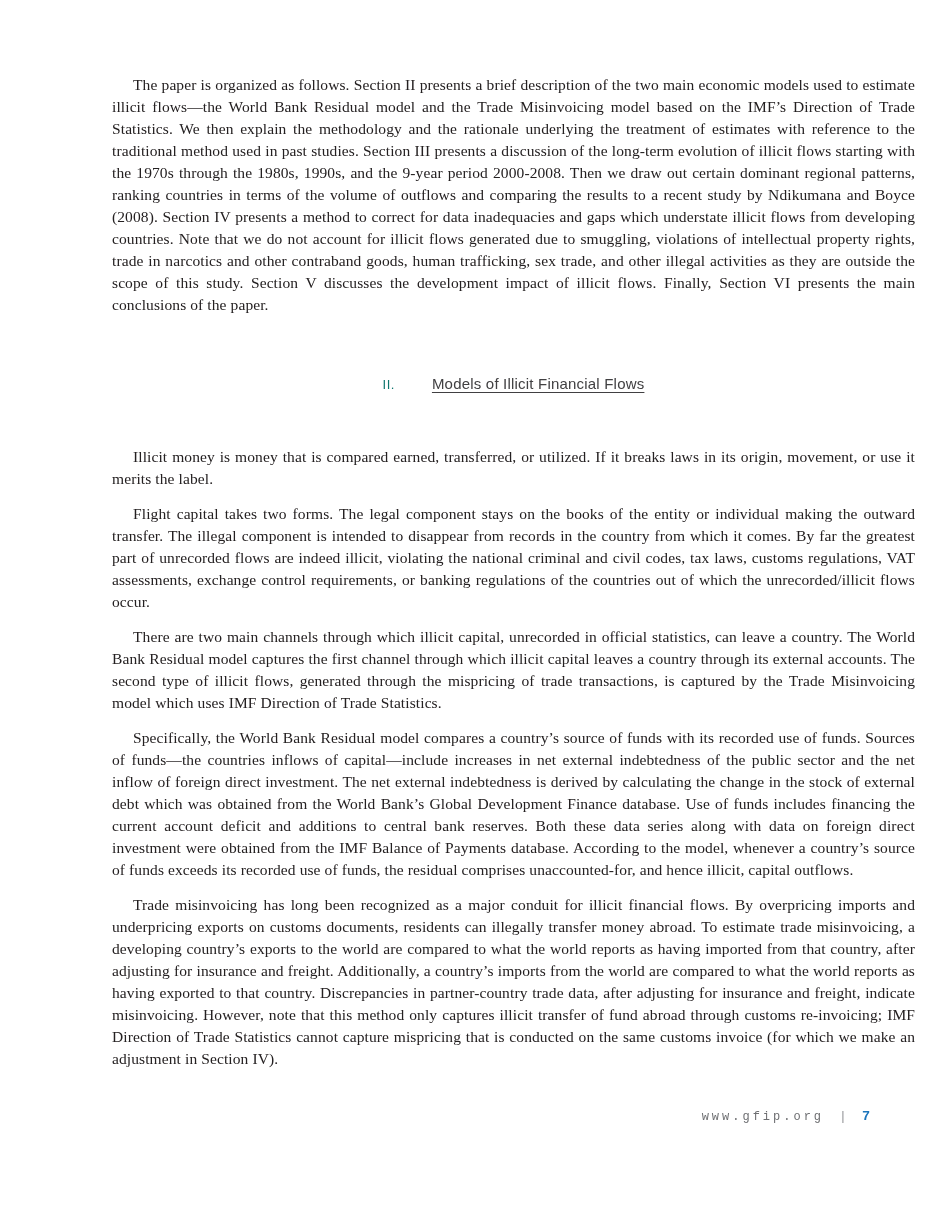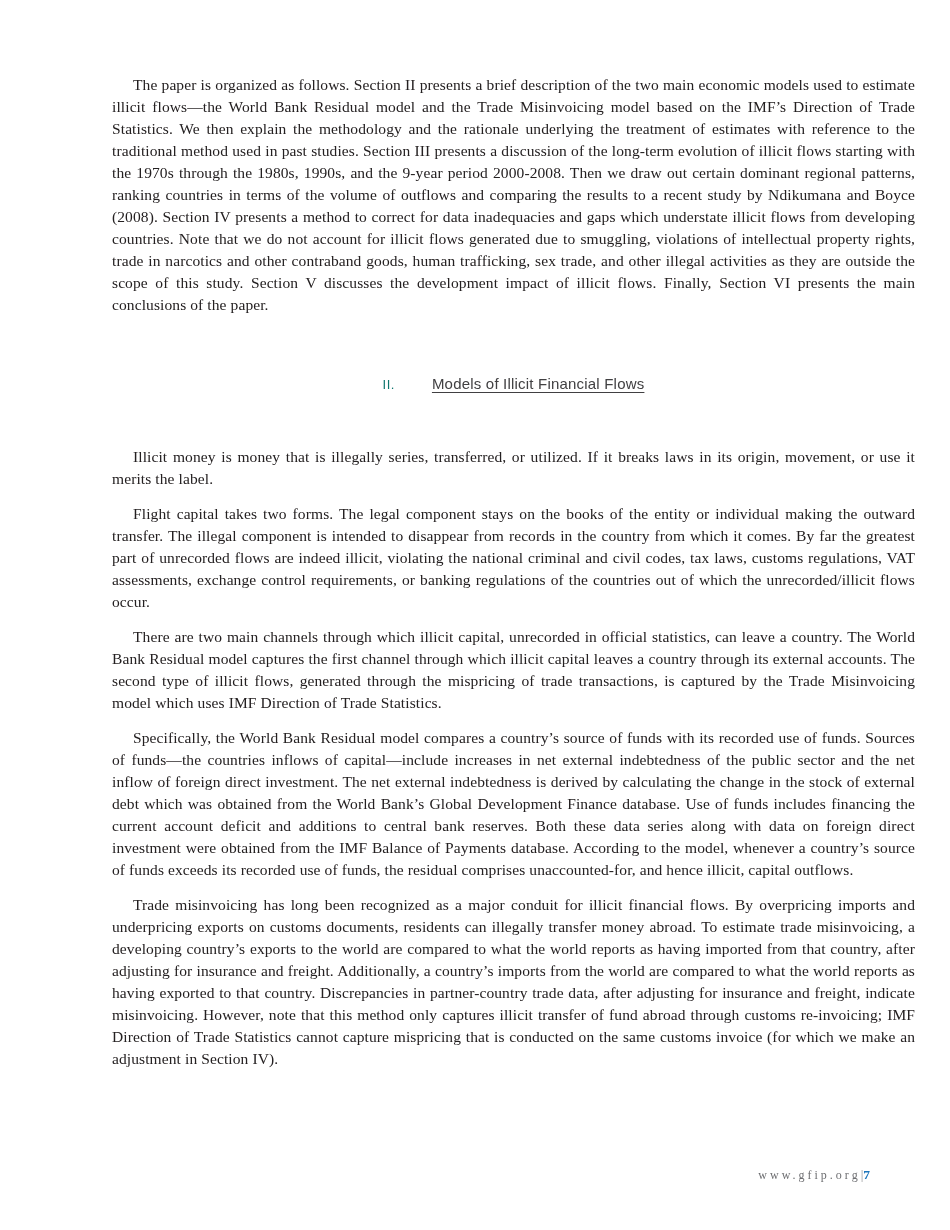--- a/index.html
+++ b/index.html
@@ -50,26 +50,26 @@
     font-size: 15px;
     color: #414042;
     text-decoration: underline;
     text-underline-offset: 3px;
     text-decoration-thickness: 1px;
     letter-spacing: 0.2px;
     margin-left: 19px;
   }
   .page-footer {
     position: absolute;
-    top: 1165px;
+    top: 1107px;
     right: 80px;
     display: flex;
     align-items: center;
-    gap: 0;
-    font-family: Liberation Serif, serif;
+    gap: 15px;
+    font-family: Liberation Mono, monospace;
     line-height: 20px;
   }
   .footer-url {
     font-size: 12px;
     color: #6d6e71;
     letter-spacing: 3px;
   }
   .footer-sep {
     font-size: 13px;
     color: #939598;
@@ -87,21 +87,21 @@
 <div class="page">
   <main class="content">
 
     <p class="body-para">The paper is organized as follows. Section II presents a brief description of the two main economic models used to estimate illicit flows—the World Bank Residual model and the Trade Misinvoicing model based on the IMF’s Direction of Trade Statistics. We then explain the methodology and the rationale underlying the treatment of estimates with reference to the traditional method used in past studies. Section III presents a discussion of the long-term evolution of illicit flows starting with the 1970s through the 1980s, 1990s, and the 9-year period 2000-2008. Then we draw out certain dominant regional patterns, ranking countries in terms of the volume of outflows and comparing the results to a recent study by Ndikumana and Boyce (2008). Section IV presents a method to correct for data inadequacies and gaps which understate illicit flows from developing countries. Note that we do not account for illicit flows generated due to smuggling, violations of intellectual property rights, trade in narcotics and other contraband goods, human trafficking, sex trade, and other illegal activities as they are outside the scope of this study. Section V discusses the development impact of illicit flows. Finally, Section VI presents the main conclusions of the paper.</p>
 
     <h2 class="section-heading">
       <span class="heading-number">II.</span>
       <span class="heading-title">Models of Illicit Financial Flows</span>
     </h2>
 
-    <p class="body-para">Illicit money is money that is illegally series, transferred, or utilized. If it breaks laws in its origin, movement, or use it merits the label.</p>
+    <p class="body-para">Illicit money is money that is compared earned, transferred, or utilized. If it breaks laws in its origin, movement, or use it merits the label.</p>
 
     <p class="body-para">Flight capital takes two forms. The legal component stays on the books of the entity or individual making the outward transfer. The illegal component is intended to disappear from records in the country from which it comes. By far the greatest part of unrecorded flows are indeed illicit, violating the national criminal and civil codes, tax laws, customs regulations, VAT assessments, exchange control requirements, or banking regulations of the countries out of which the unrecorded/illicit flows occur.</p>
 
     <p class="body-para">There are two main channels through which illicit capital, unrecorded in official statistics, can leave a country. The World Bank Residual model captures the first channel through which illicit capital leaves a country through its external accounts. The second type of illicit flows, generated through the mispricing of trade transactions, is captured by the Trade Misinvoicing model which uses IMF Direction of Trade Statistics.</p>
 
     <p class="body-para">Specifically, the World Bank Residual model compares a country’s source of funds with its recorded use of funds. Sources of funds—the countries inflows of capital—include increases in net external indebtedness of the public sector and the net inflow of foreign direct investment.  The net external indebtedness is derived by calculating the change in the stock of external debt which was obtained from the World Bank’s Global Development Finance database.  Use of funds includes financing the current account deficit and additions to central bank reserves. Both these data series along with data on foreign direct investment were obtained from the IMF Balance of Payments database.  According to the model, whenever a country’s source of funds exceeds its recorded use of funds, the residual comprises unaccounted-for, and hence illicit, capital outflows.</p>
 
     <p class="body-para">Trade misinvoicing has long been recognized as a major conduit for illicit financial flows.  By overpricing imports and underpricing exports on customs documents, residents can illegally transfer money abroad.  To estimate trade misinvoicing, a developing country’s exports to the world are compared to what the world reports as having imported from that country, after adjusting for insurance and freight.  Additionally, a country’s imports from the world are compared to what the world reports as having exported to that country.  Discrepancies in partner-country trade data, after adjusting for insurance and freight, indicate misinvoicing. However, note that this method only captures illicit transfer of fund abroad through customs re-invoicing; IMF Direction of Trade Statistics cannot capture mispricing that is conducted on the same customs invoice (for which we make an adjustment in Section IV).</p>
 
   </main>

